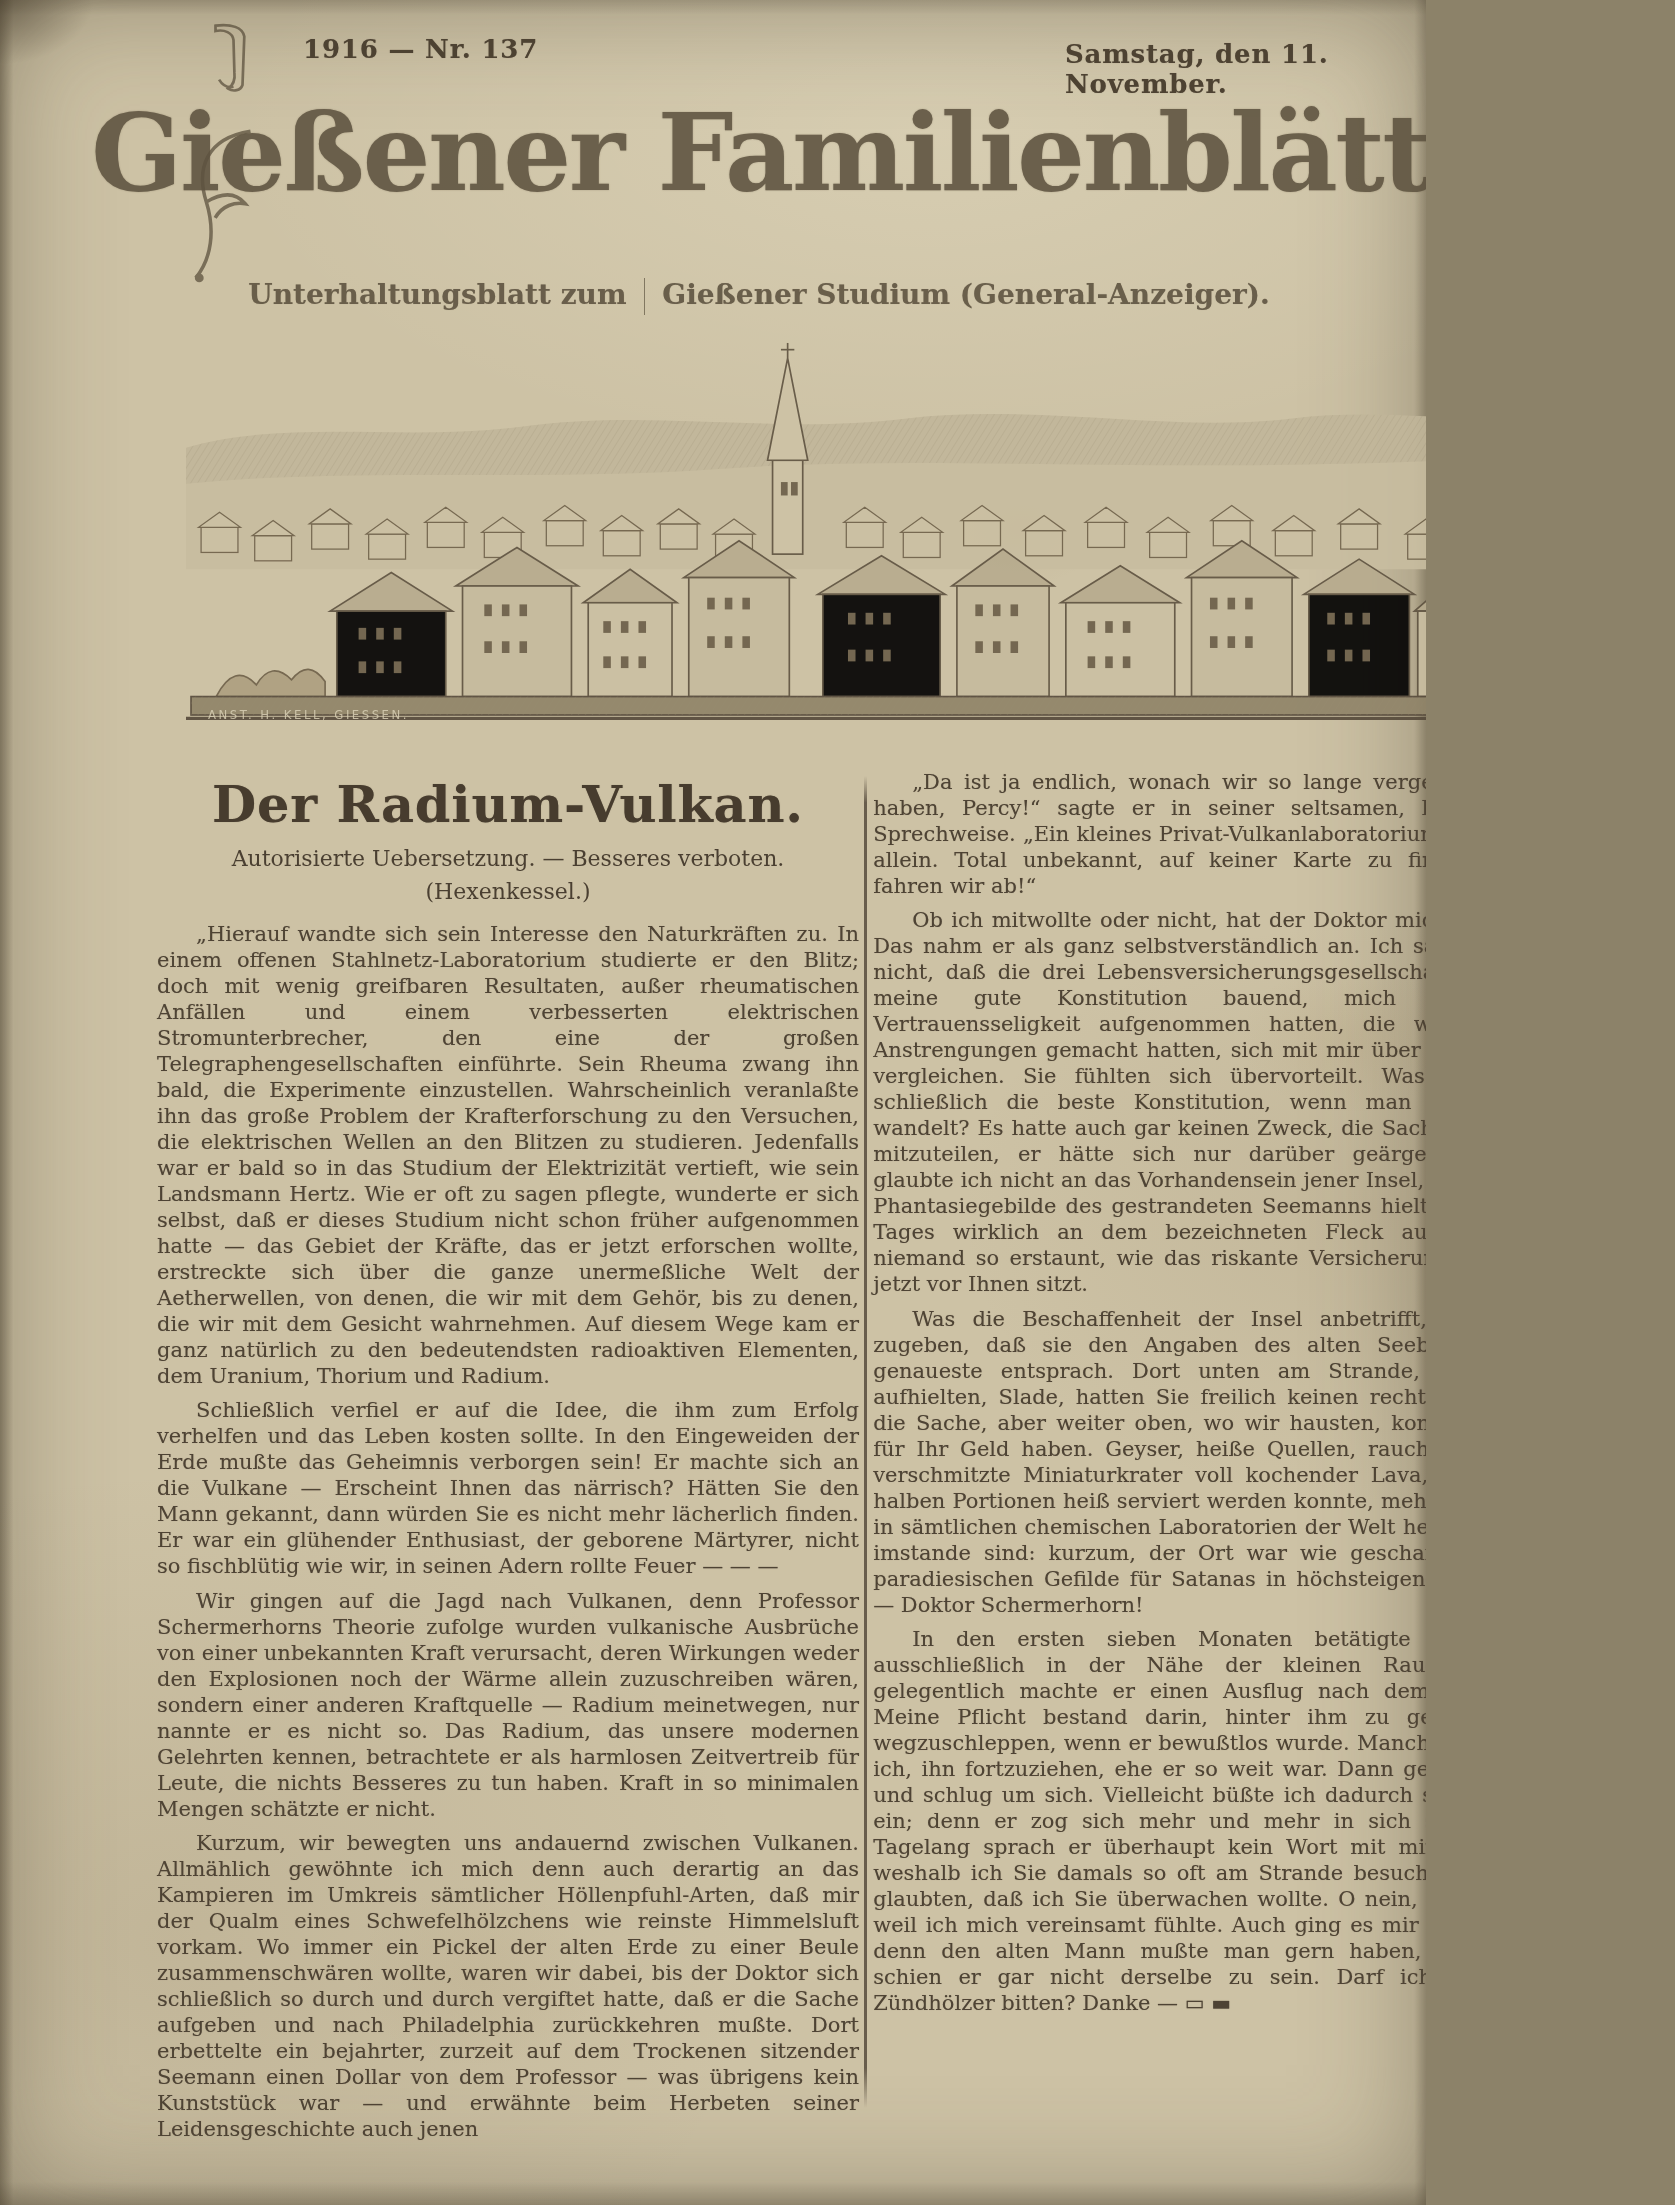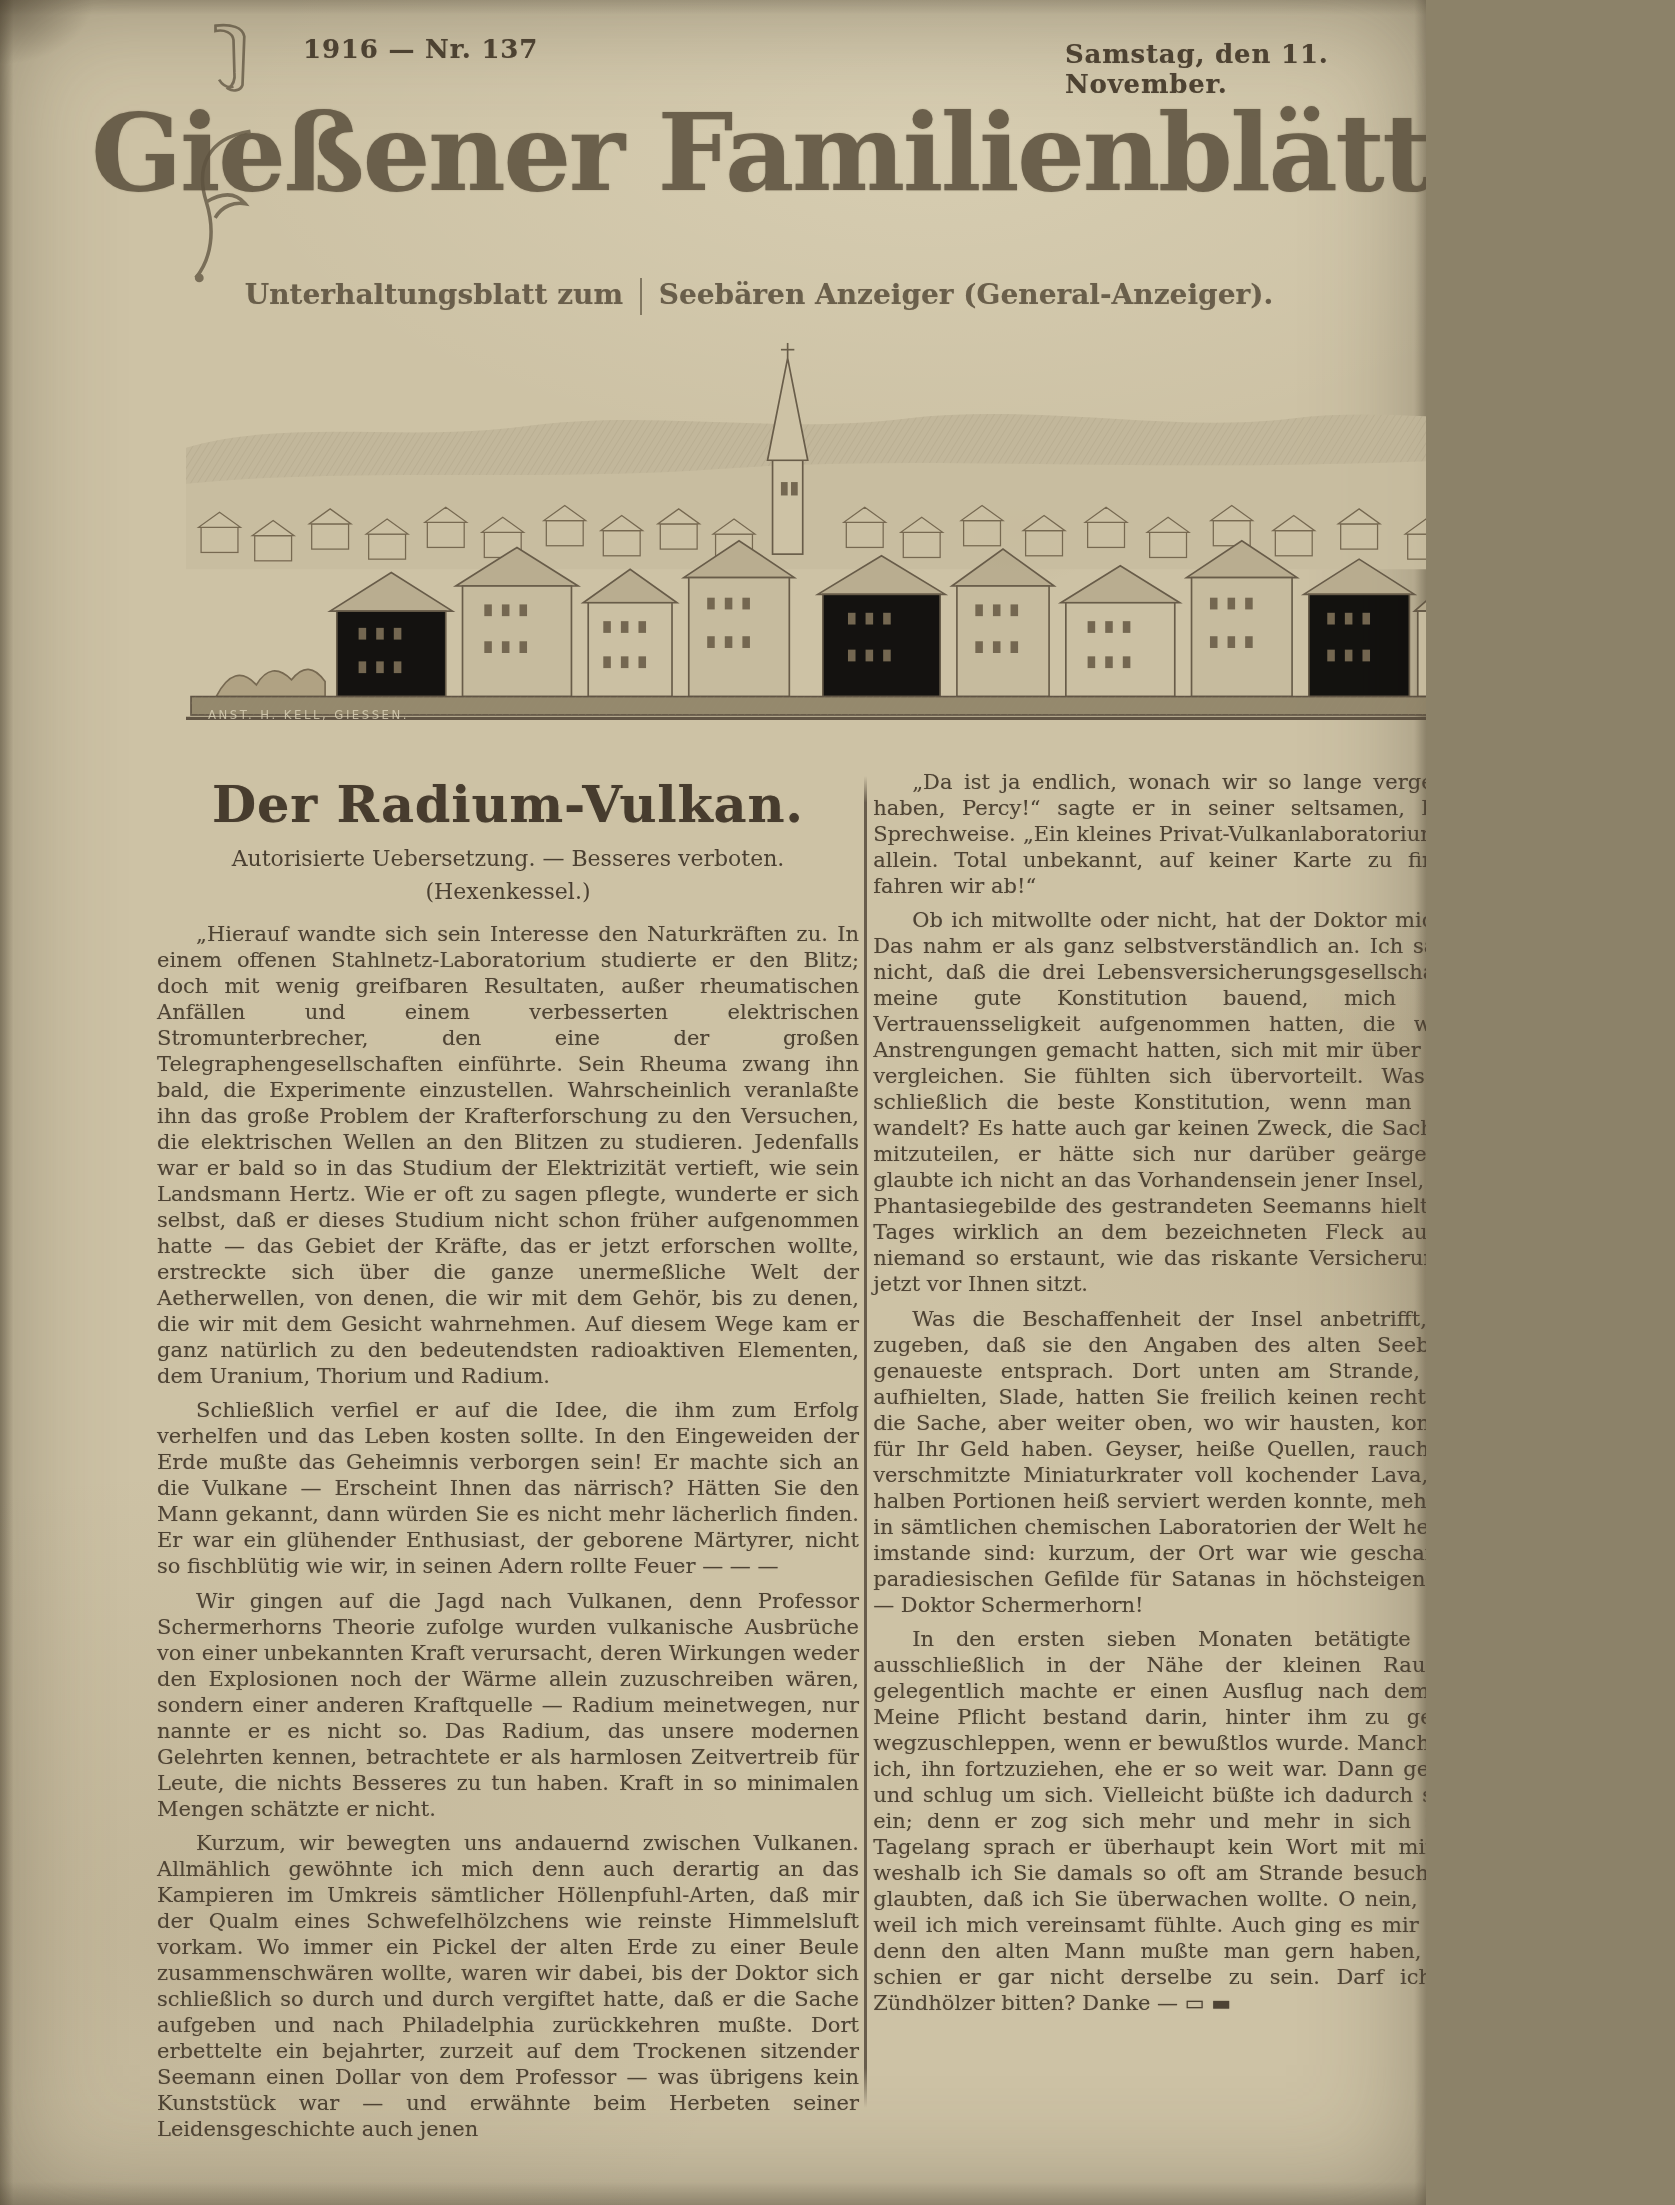--- a/index.html
+++ b/index.html
@@ -92,21 +92,21 @@
     <path d="M80,6 C30,14 18,48 30,86 C40,118 36,150 18,172 M30,86 C50,74 64,76 74,88 C62,86 48,90 40,104" fill="none" stroke="#5d523f" stroke-width="4"></path>
     <circle cx="22" cy="172" r="5" fill="#5d523f"></circle>
   </svg>
   <svg class="flourish fl-mr" viewBox="0 0 100 180">
     <path d="M80,6 C30,14 18,48 30,86 C40,118 36,150 18,172 M30,86 C50,74 64,76 74,88 C62,86 48,90 40,104" fill="none" stroke="#5d523f" stroke-width="4"></path>
     <circle cx="22" cy="172" r="5" fill="#5d523f"></circle>
   </svg>
 
   <h1 class="masthead">Gießener Familienblätter</h1>
   <div class="subtitle">
-    <span>Unterhaltungsblatt zum</span><span class="vert"></span><span>Seebären Anzeiger (General-Anzeiger).</span>
+    <span>Unterhaltungsblatt zum</span><span class="vert"></span><span>Gießener Studium (General-Anzeiger).</span>
   </div>
 
   <div class="illustration">
     <svg viewBox="0 0 1555 470">
       <defs>
         <pattern id="hx" width="7" height="7" patternUnits="userSpaceOnUse" patternTransform="rotate(32)">
           <line x1="0" y1="0" x2="0" y2="7" stroke="#93876c" stroke-width="1"></line>
         </pattern>
         <g id="sh">
           <rect y="12" width="44" height="30"></rect>

